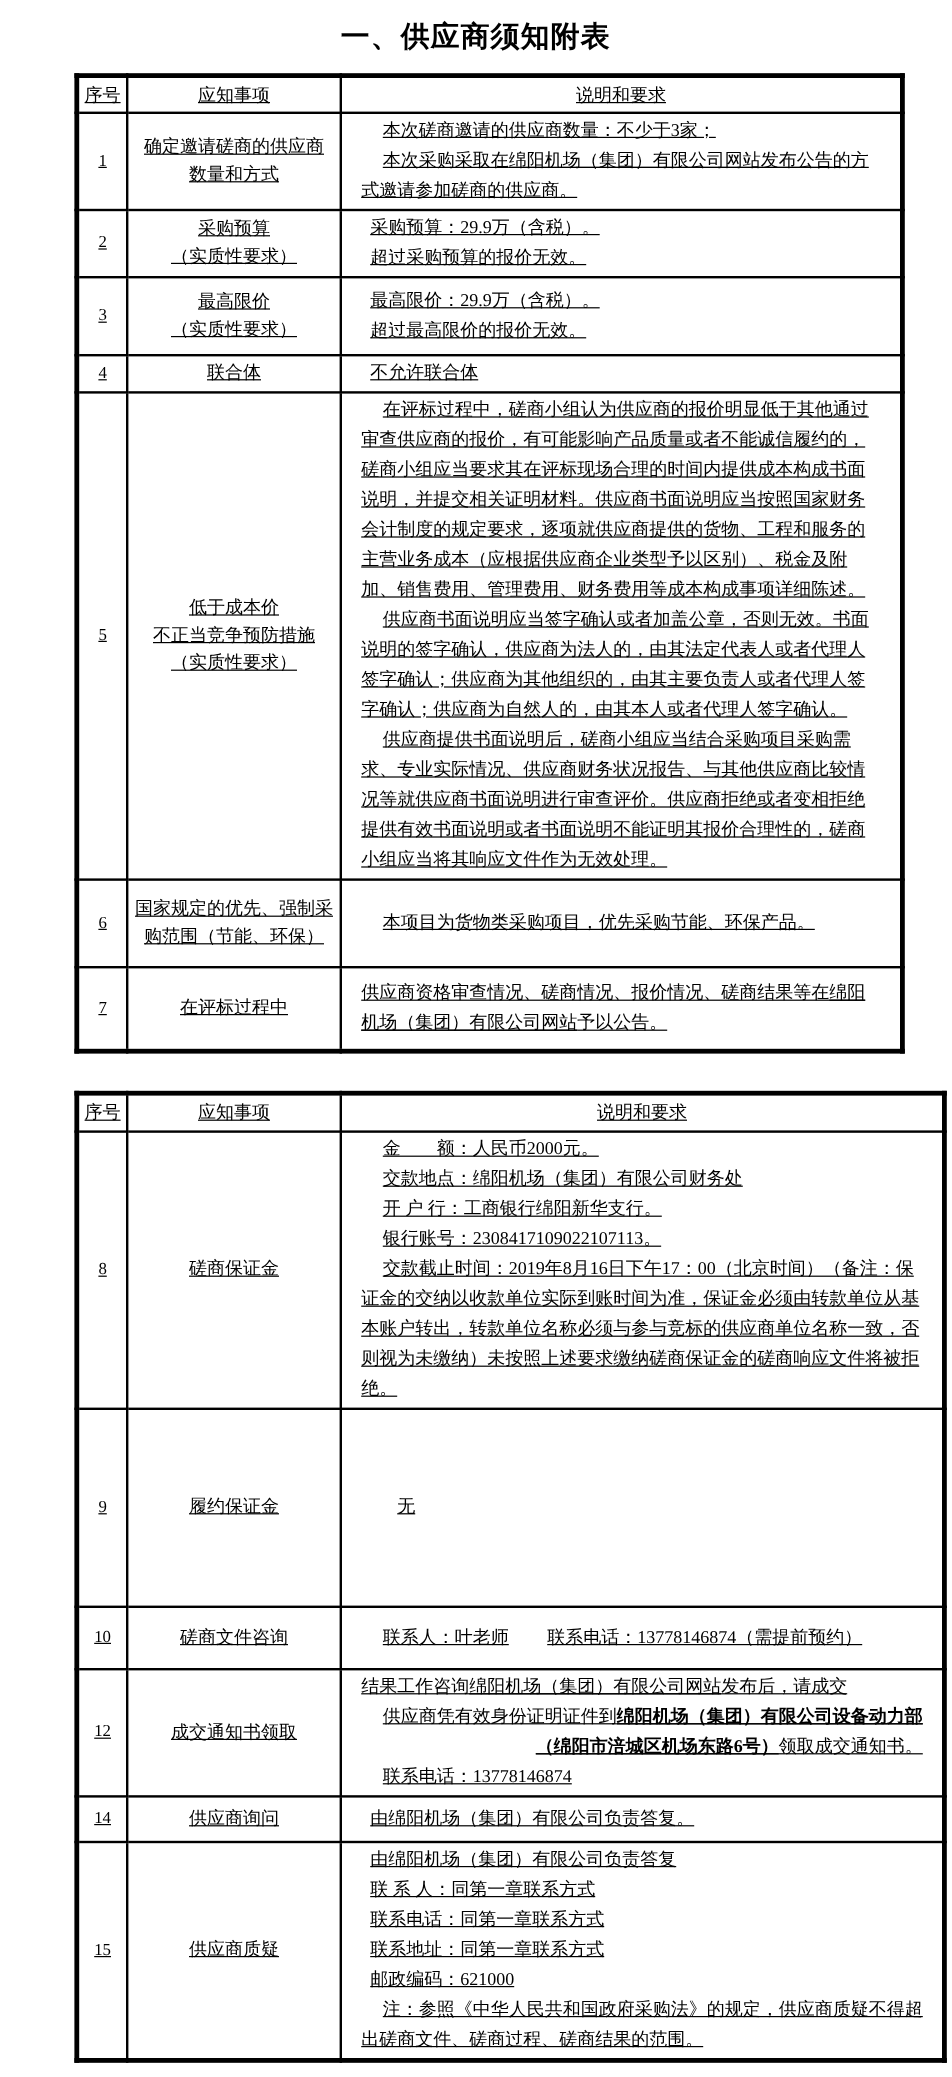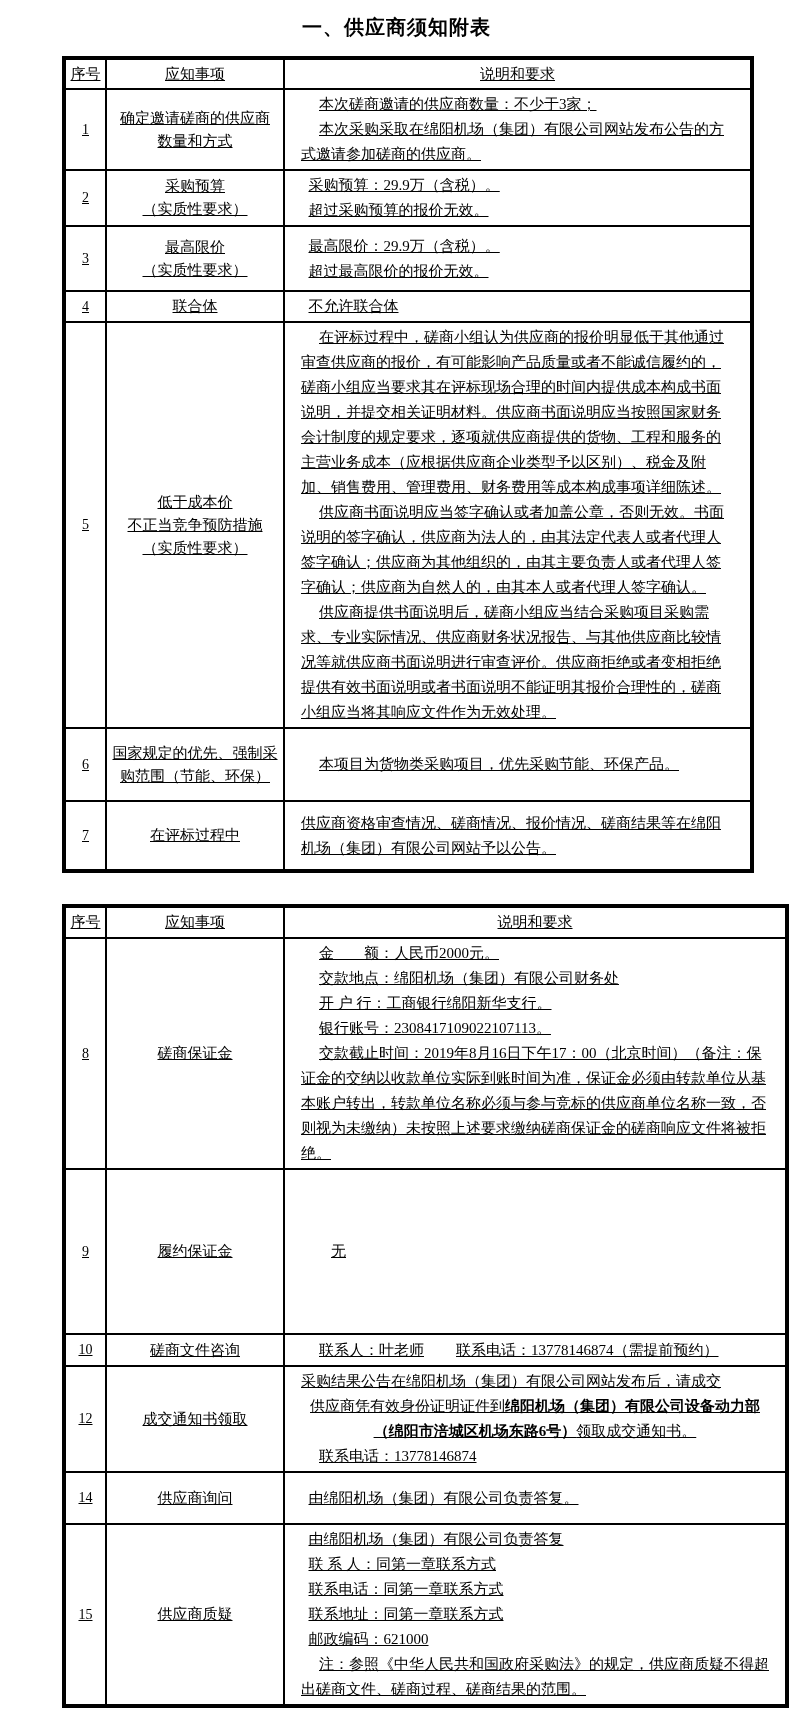--- a/index.html
+++ b/index.html
@@ -1,33 +1,33 @@
 <!DOCTYPE html>
 <html><head>
 <meta charset="utf-8">
 <style>
   html,body{margin:0;padding:0;background:#ffffff;}
   body{width:793px;min-height:1731px;color:#000;
        font-family:"Liberation Serif","DejaVu Serif",serif;}
   .title{margin:0;padding-top:14px;text-align:center;
-         font-size:20px;font-weight:bold;letter-spacing:1px;}
+         font-size:24px;font-weight:bold;letter-spacing:1px;}
   table{border-collapse:collapse;table-layout:fixed;background:#fff;
         border:4px solid #000;}
   #t1{margin:15px 0 0 62px;width:688px;}
   #t2{margin:31px 0 0 62px;width:723px;}
   td{border:2px solid #000;padding:0;font-size:15px;vertical-align:middle;
      overflow:hidden;text-decoration:underline;}
   td.no{text-align:center;font-size:14px;}
   td.item{text-align:center;line-height:23px;white-space:pre-line;padding:0 2px;}
   td.head{text-align:center;font-size:15px;}
   td.desc{padding:2px 16px;line-height:25px;}
   .p{margin:0;}
   .ind{text-indent:1.2em;}
   .inds{text-indent:0.5em;}
-  .ctr{text-align:center;}
+  .ctr{text-align:right;}
   .lh21{line-height:21px;}
   .u{text-decoration:underline;text-align:right;}
   .bu{font-weight:bold;text-decoration:underline;}
   .gap{margin-left:32px;}
   .wu{text-indent:2em;}
 </style>
 </head>
 <body>
 
 <h1 class="title">一、供应商须知附表</h1>
@@ -140,40 +140,40 @@
   </tr>
 
   <tr style="height:165px">
     <td class="no">9</td>
     <td class="item">履约保证金</td>
     <td class="desc">
       <div class="p wu">无</div>
     </td>
   </tr>
 
-  <tr style="height:32px">
+  <tr style="height:52px">
     <td class="no">10</td>
     <td class="item">磋商文件咨询</td>
     <td class="desc">
       <div class="p ind"><span>联系人：叶老师</span><span class="gap">联系电话：13778146874（需提前预约）</span></div>
     </td>
   </tr>
 
 
   <tr style="height:105px">
     <td class="no">12</td>
     <td class="item">成交通知书领取</td>
     <td class="desc">
-      <div class="p"><span>采购结果公告在</span><span class="u">绵阳机场（集团）有限公司网站</span><span>发布后，请成交</span></div>
+      <div class="p"><span>结果工作咨询</span><span class="u">绵阳机场（集团）有限公司网站</span><span>发布后，请成交</span></div>
       <div class="p ctr"><span>供应商凭有效身份证明证件到</span><span class="bu">绵阳机场（集团）有限公司设备动力部（绵阳市涪城区机场东路6号）</span><span>领取成交通知书。</span></div>
       <div class="p ind">联系电话：13778146874</div>
     </td>
   </tr>
 
-  <tr style="height:52px">
+  <tr style="height:38px">
     <td class="no">14</td>
     <td class="item">供应商询问</td>
     <td class="desc">
       <div class="p inds">由绵阳机场（集团）有限公司负责答复。</div>
     </td>
   </tr>
 
   <tr style="height:147px">
     <td class="no">15</td>
     <td class="item">供应商质疑</td>

